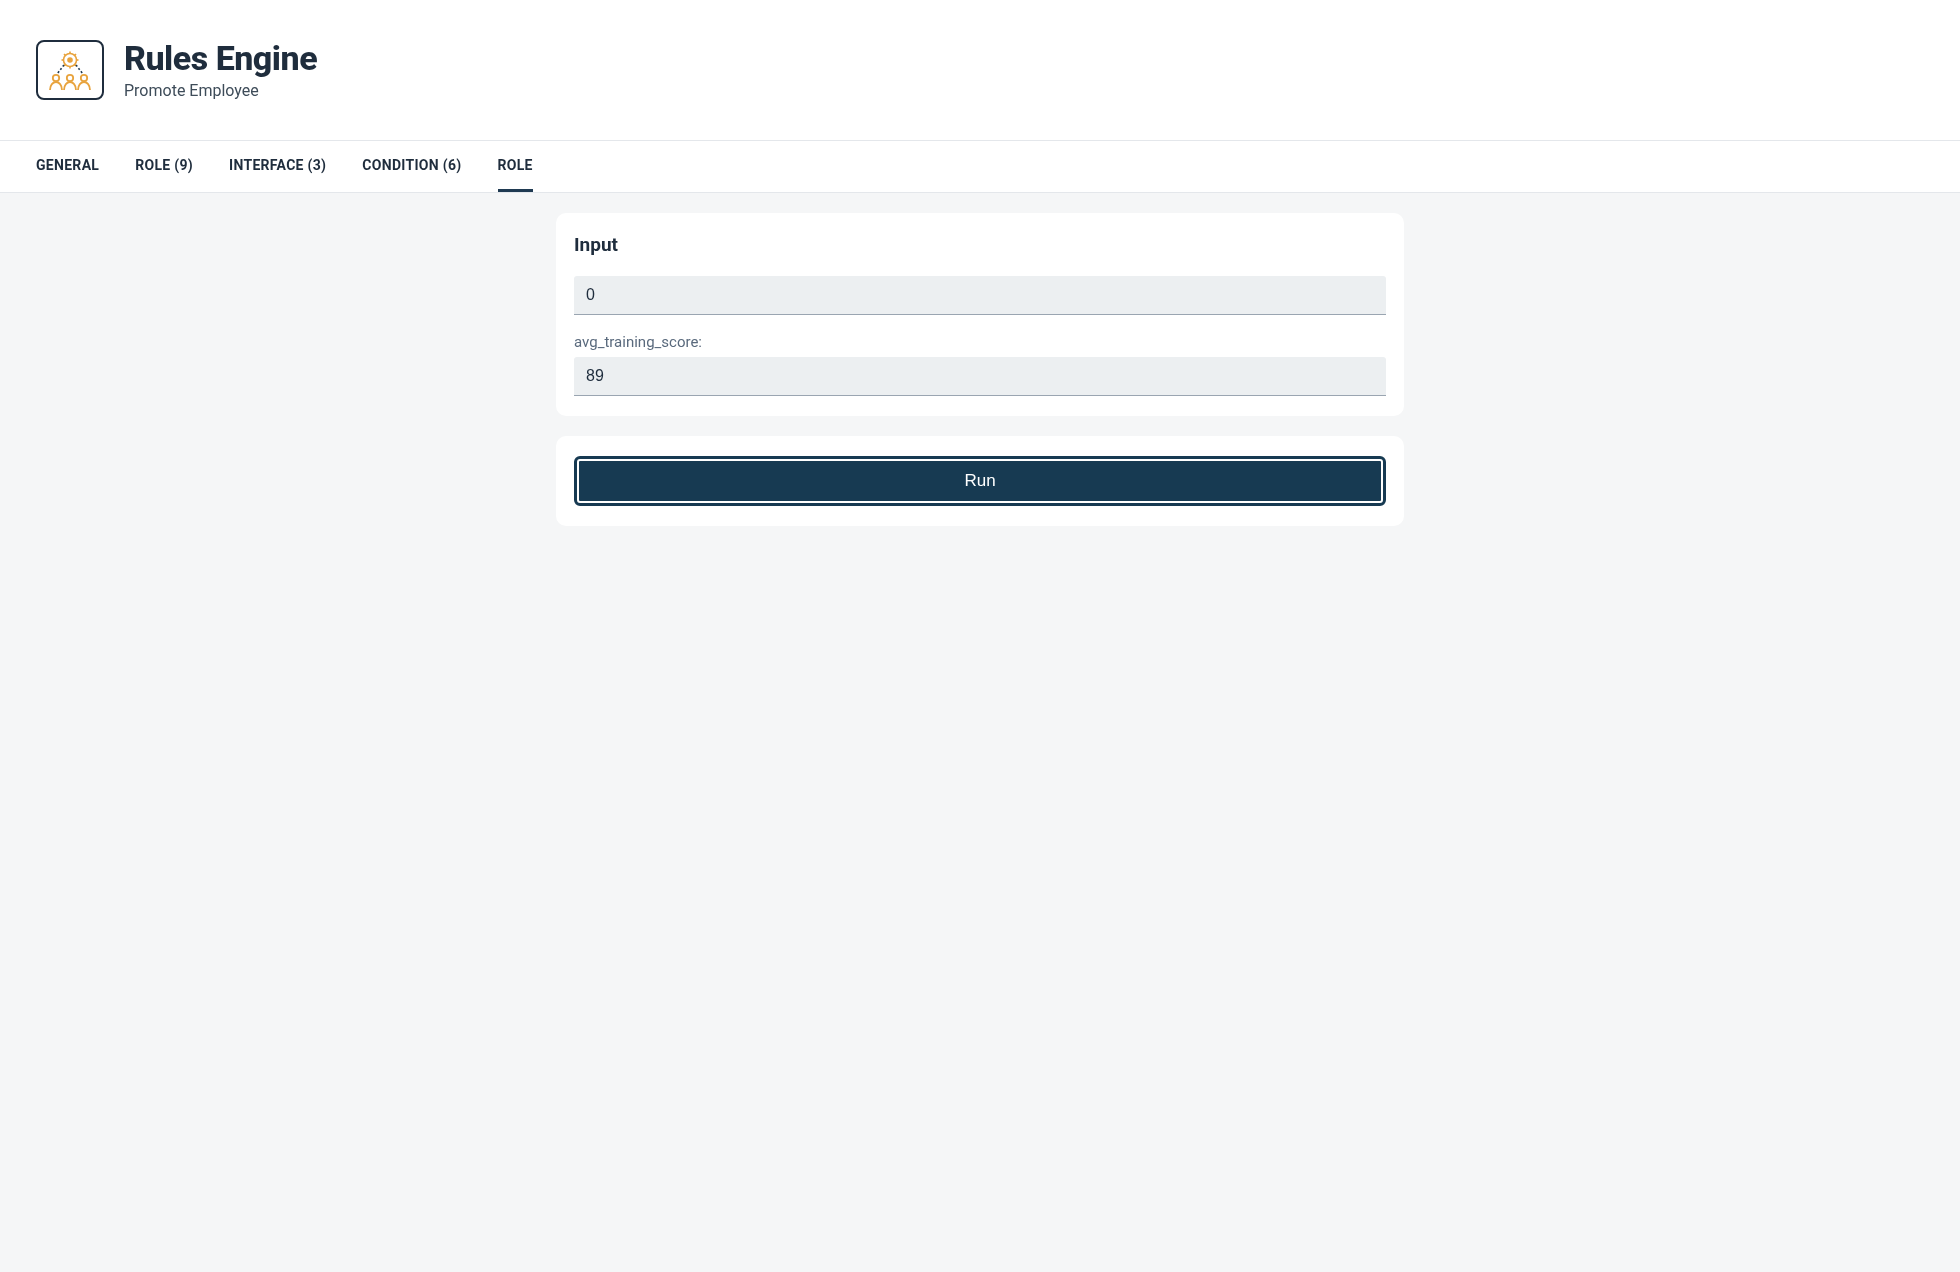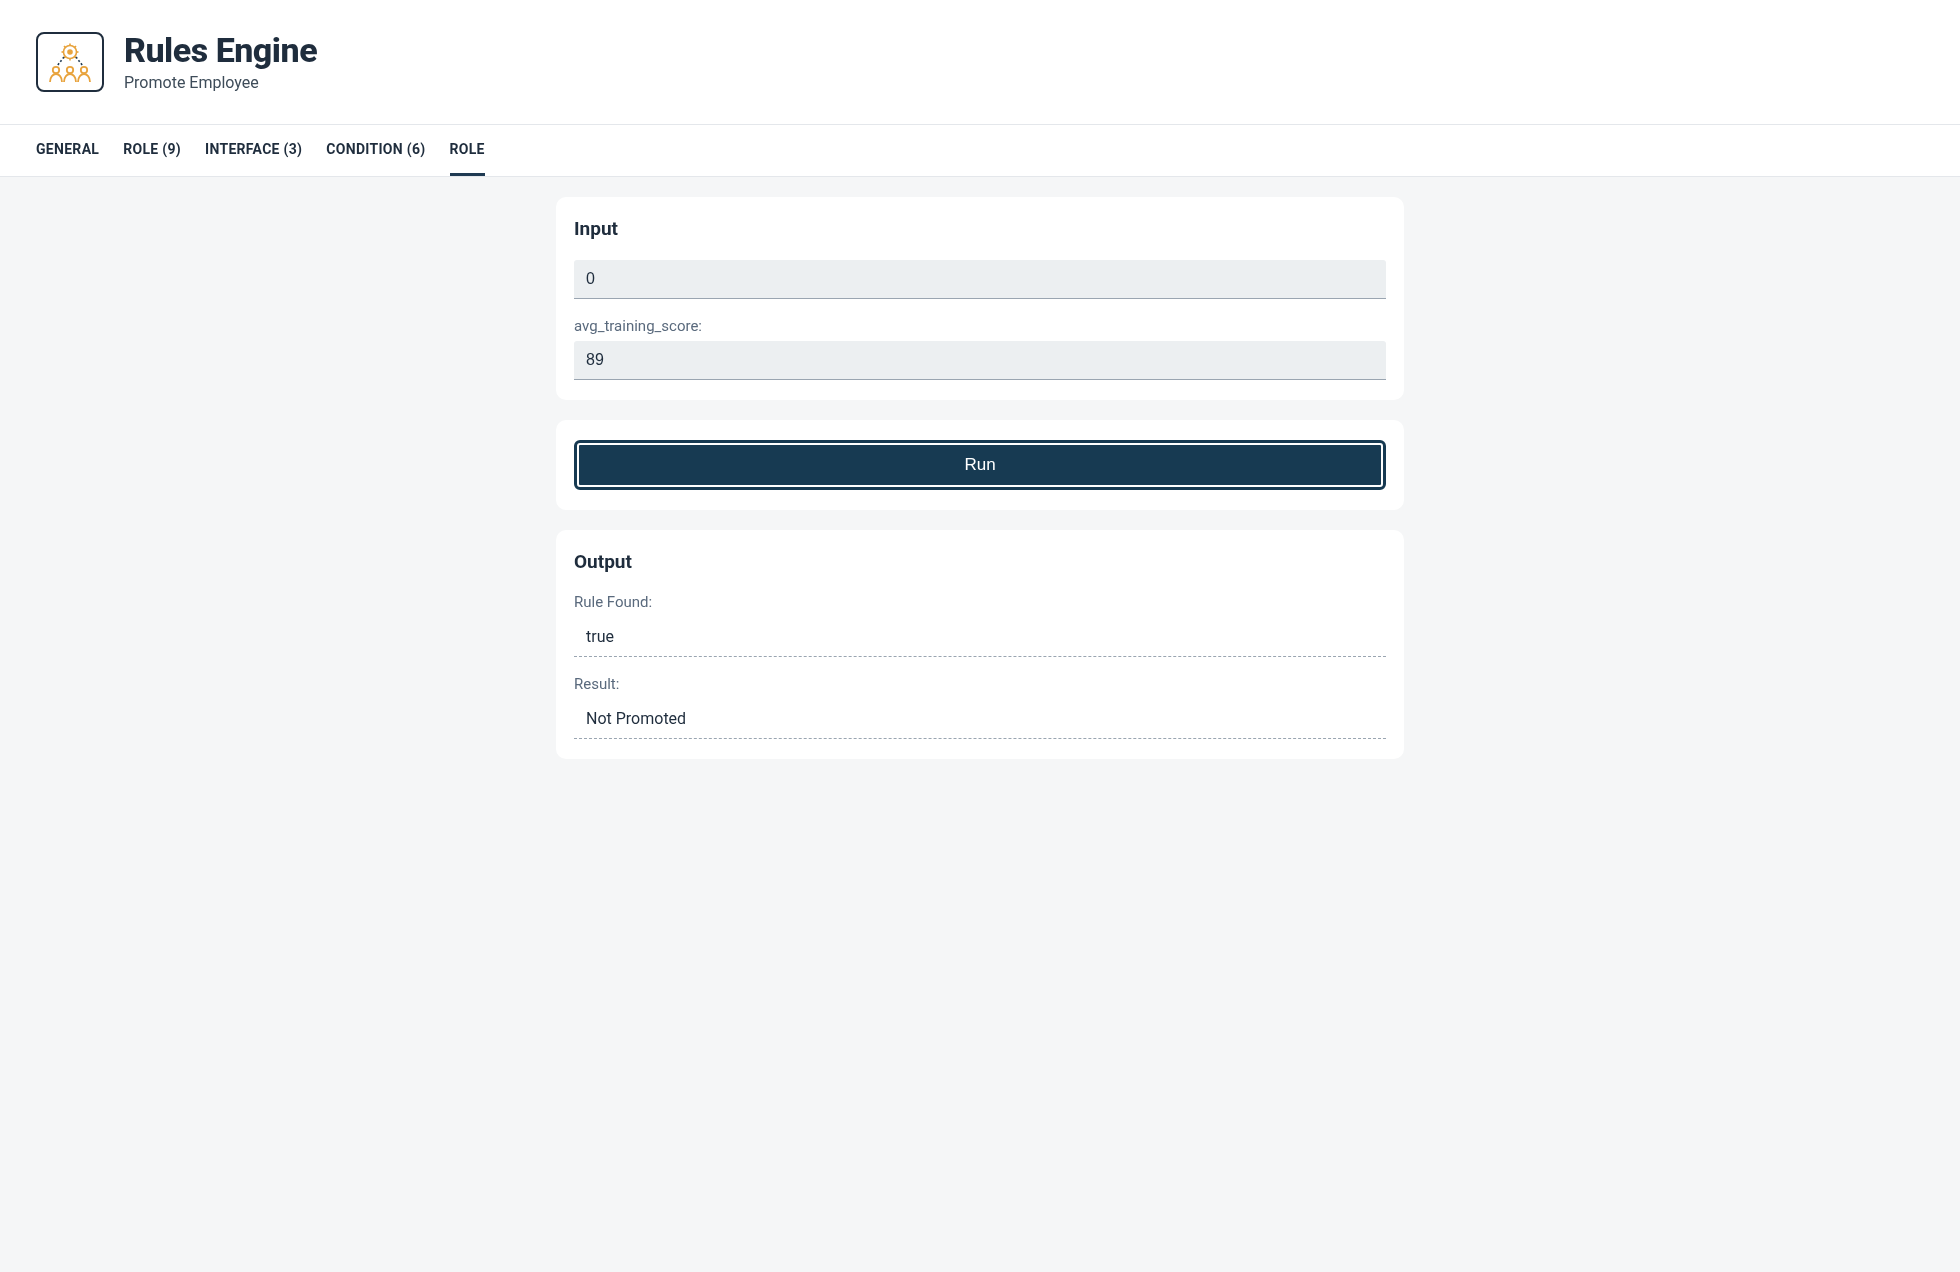--- a/index.html
+++ b/index.html
@@ -8,21 +8,21 @@
       padding: 0;
     }
     body {
       font-family: -apple-system, BlinkMacSystemFont, 'Segoe UI', Roboto, 'Helvetica Neue', Arial, sans-serif;
       background: #f5f6f7;
       color: #1f2d3d;
     }
     .header {
       background: #ffffff;
       border-bottom: 1px solid #e4e7eb;
-      padding: 32px 36px;
+      padding: 40px 36px;
       display: flex;
       align-items: center;
       gap: 20px;
     }
     .logo-box {
       width: 68px;
       height: 60px;
       border: 2px solid #1f2d3d;
       border-radius: 8px;
       display: flex;
@@ -44,21 +44,21 @@
     .header-text .subtitle {
       font-size: 16px;
       color: #3e4c59;
       margin-top: 4px;
     }
     .tabs {
       background: #ffffff;
       border-bottom: 1px solid #e4e7eb;
       padding: 0 36px;
       display: flex;
-      gap: 24px;
+      gap: 36px;
     }
     .tab {
       padding: 16px 0;
       font-size: 14px;
       font-weight: 700;
       color: #1f2d3d;
       letter-spacing: 0.3px;
       cursor: pointer;
       border-bottom: 3px solid transparent;
     }
@@ -193,23 +193,14 @@
     <div class="field-group">
       <label class="field-label">avg_training_score:</label>
       <input class="field-input" type="text" value="89" style="">
     </div>
   </div>
 
   <div class="card">
     <button class="run-button">Run</button>
   </div>
 
-  <div class="card">
-    <div class="card-title">Output</div>
-
-    <div class="output-label">Rule Found:</div>
-    <div class="output-value">true</div>
-
-    <div class="output-label">Result:</div>
-    <div class="output-value">Not Promoted</div>
-  </div>
 
 </div>
 
 </body></html>

